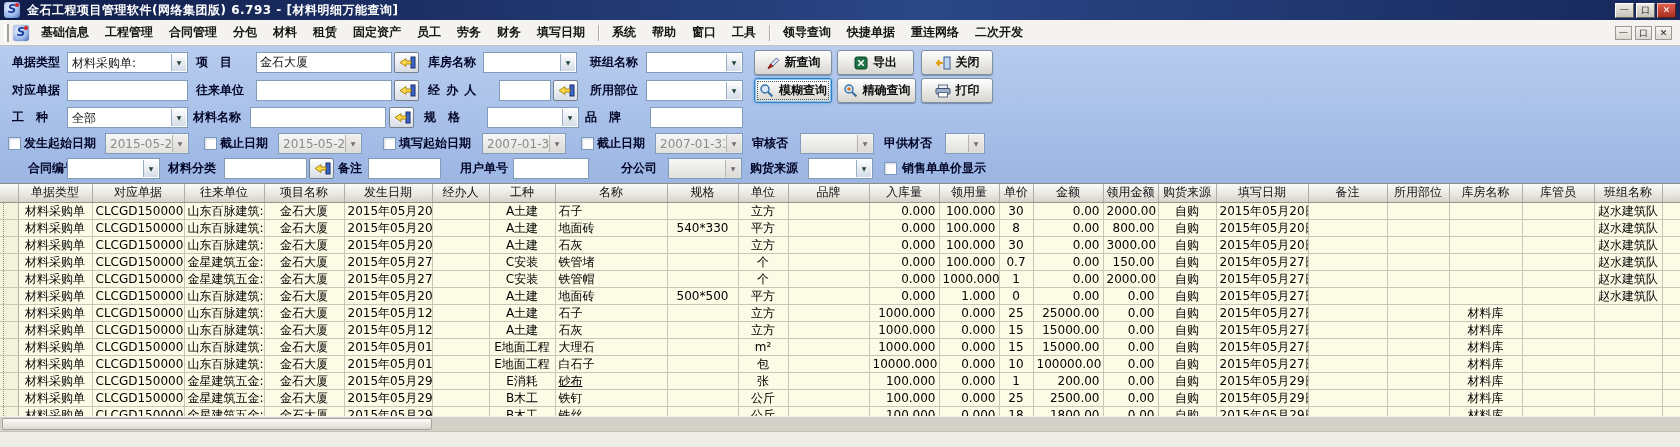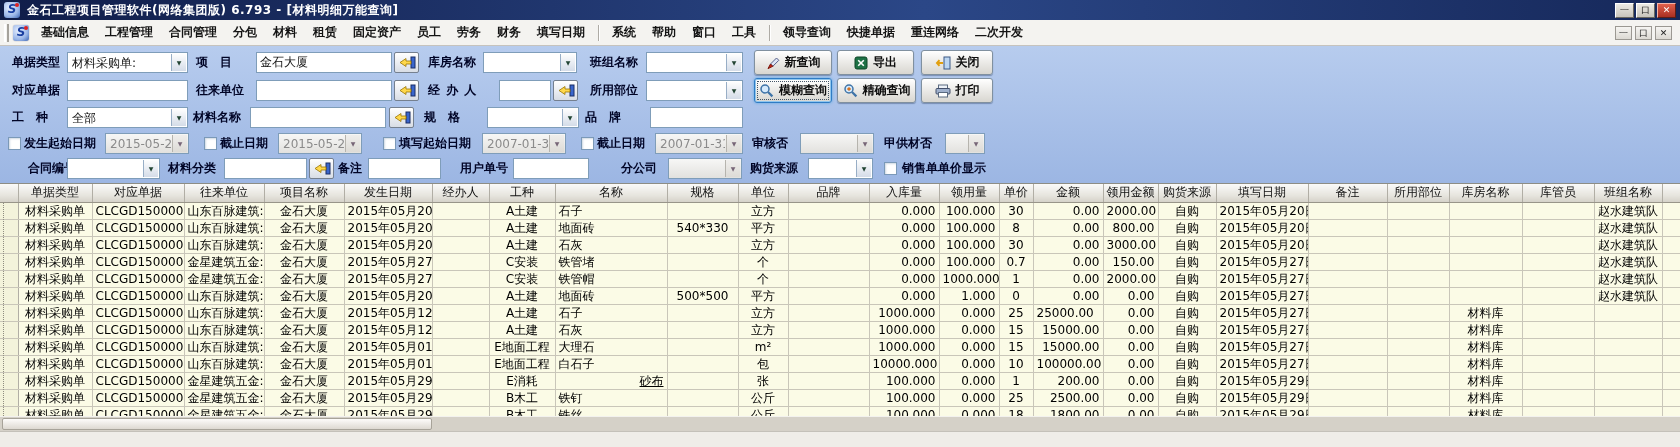--- a/index.html
+++ b/index.html
@@ -540,21 +540,21 @@
             <td style="text-align: center;">2015年05月12日</td>
             <td style="text-align: left;"></td>
             <td style="text-align: center;">A土建</td>
             <td style="text-align: left;">石子</td>
             <td style="text-align: center;"></td>
             <td style="text-align: center;">立方</td>
             <td style="text-align: left;"></td>
             <td style="text-align: right;">1000.000</td>
             <td style="text-align: right;">0.000</td>
             <td style="text-align: center;">25</td>
-            <td style="text-align: left;">25000.00</td>
+            <td style="text-align: right;">25000.00</td>
             <td style="text-align: right;">0.00</td>
             <td style="text-align: center;">自购</td>
             <td style="text-align: center;">2015年05月27日</td>
             <td style="text-align: left;"></td>
             <td style="text-align: center;"></td>
             <td style="text-align: center;">材料库</td>
             <td style="text-align: center;"></td>
             <td style="text-align: center;"></td>
             <td class="tail"></td>
           </tr>
@@ -641,21 +641,21 @@
           </tr>
           <tr>
             <td class="gut"></td>
             <td style="text-align: center;">材料采购单</td>
             <td style="text-align: left;">CLCGD150000006</td>
             <td style="text-align: left;">金星建筑五金:</td>
             <td style="text-align: center;">金石大厦</td>
             <td style="text-align: center;">2015年05月29日</td>
             <td style="text-align: left;"></td>
             <td style="text-align: center;">E消耗</td>
-            <td style="text-align: right; text-decoration: underline;">砂布</td>
+            <td style="text-align: left; text-decoration: underline;">砂布</td>
             <td style="text-align: center;"></td>
             <td style="text-align: center;">张</td>
             <td style="text-align: left;"></td>
             <td style="text-align: right;">100.000</td>
             <td style="text-align: right;">0.000</td>
             <td style="text-align: center;">1</td>
             <td style="text-align: right;">200.00</td>
             <td style="text-align: right;">0.00</td>
             <td style="text-align: center;">自购</td>
             <td style="text-align: center;">2015年05月29日</td>

